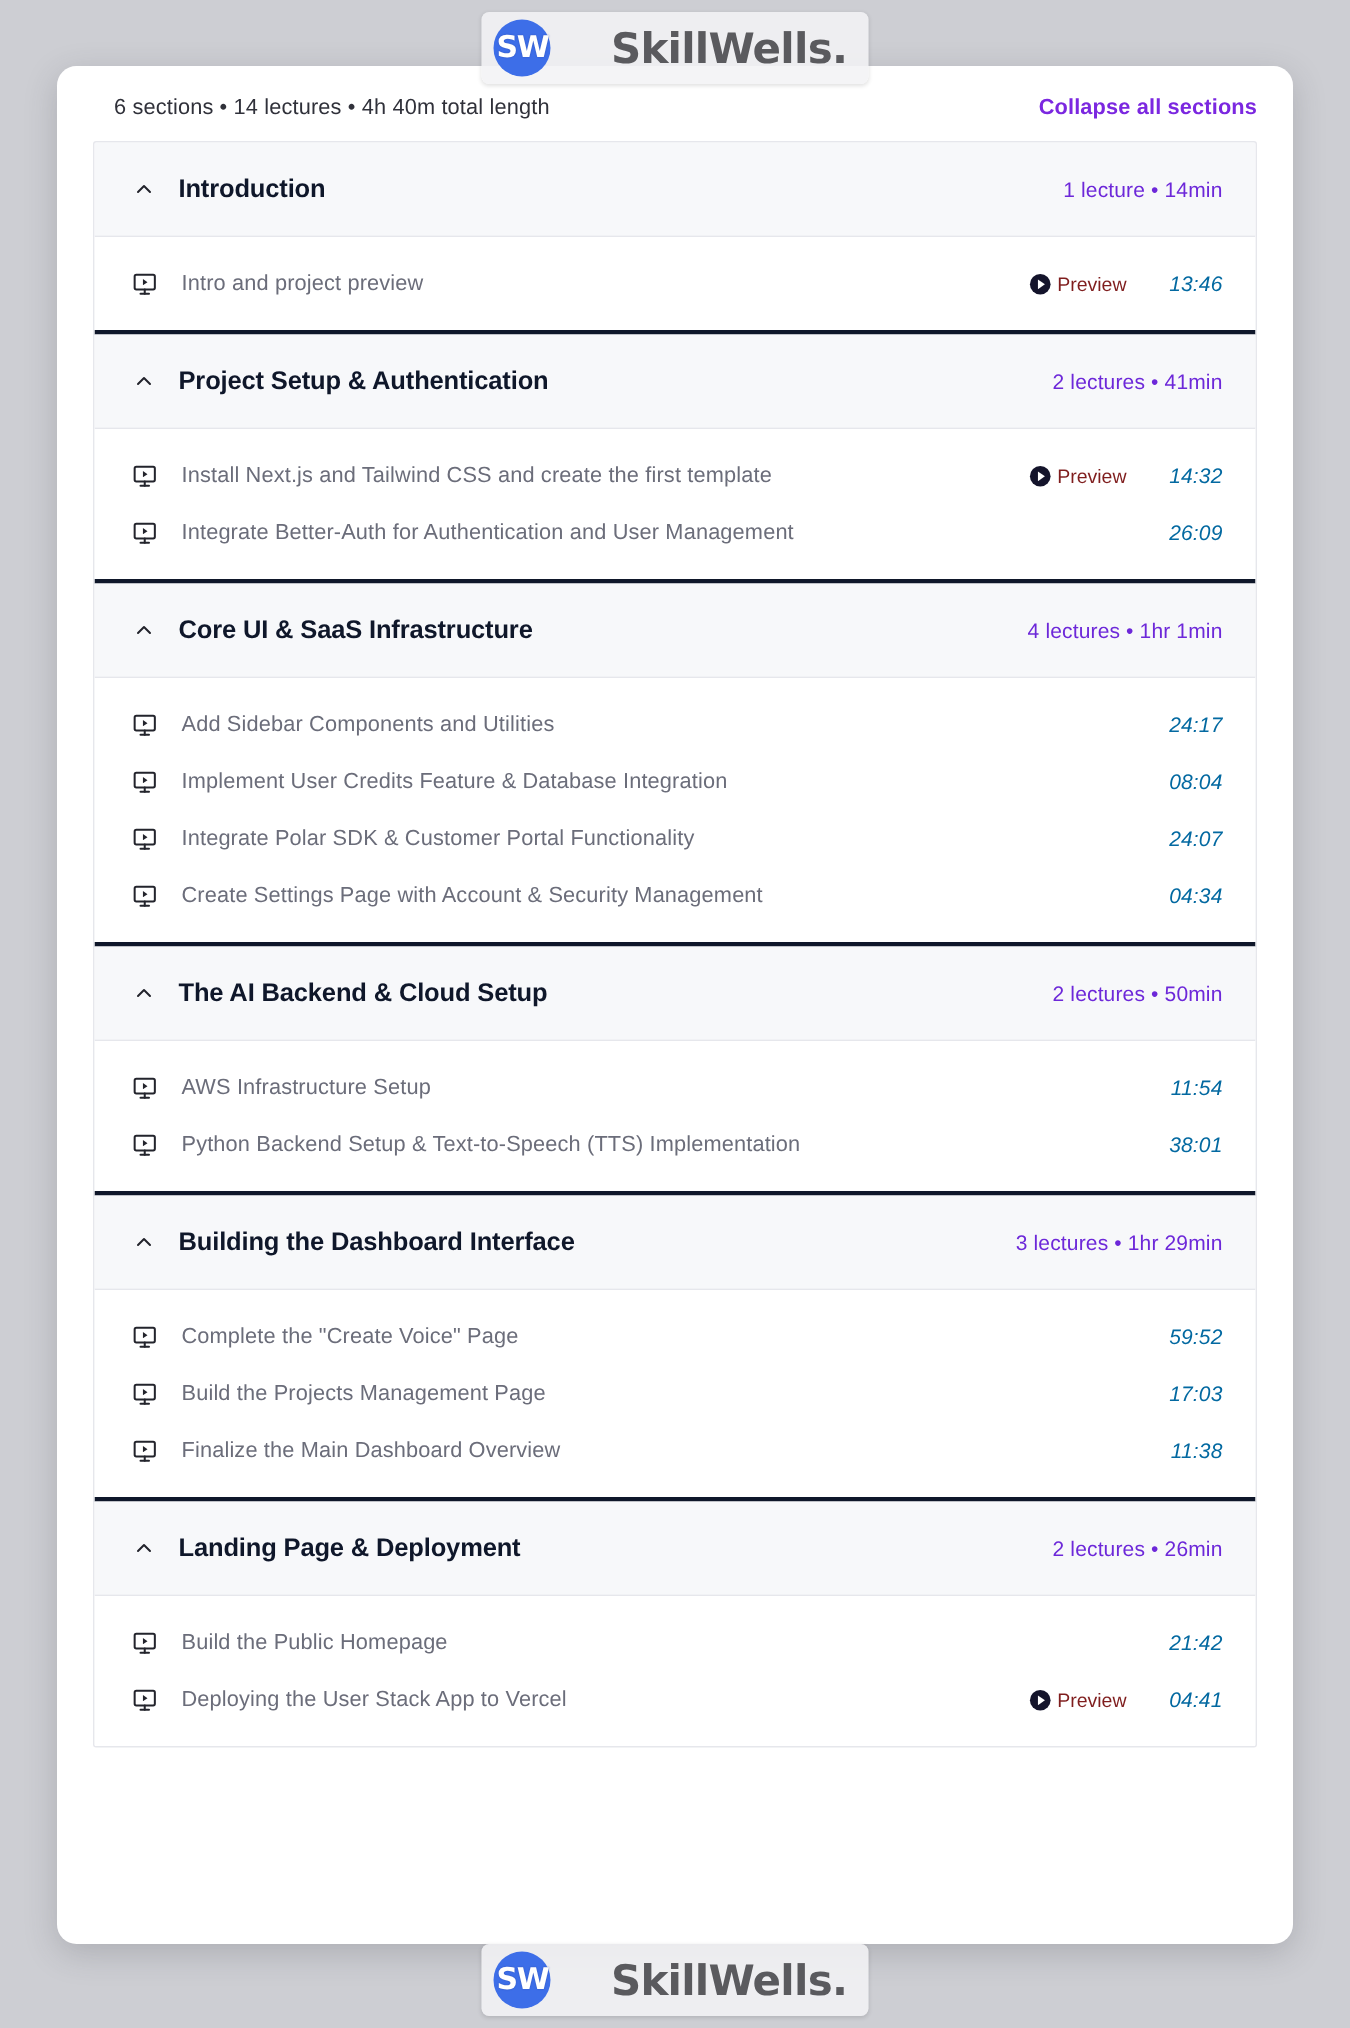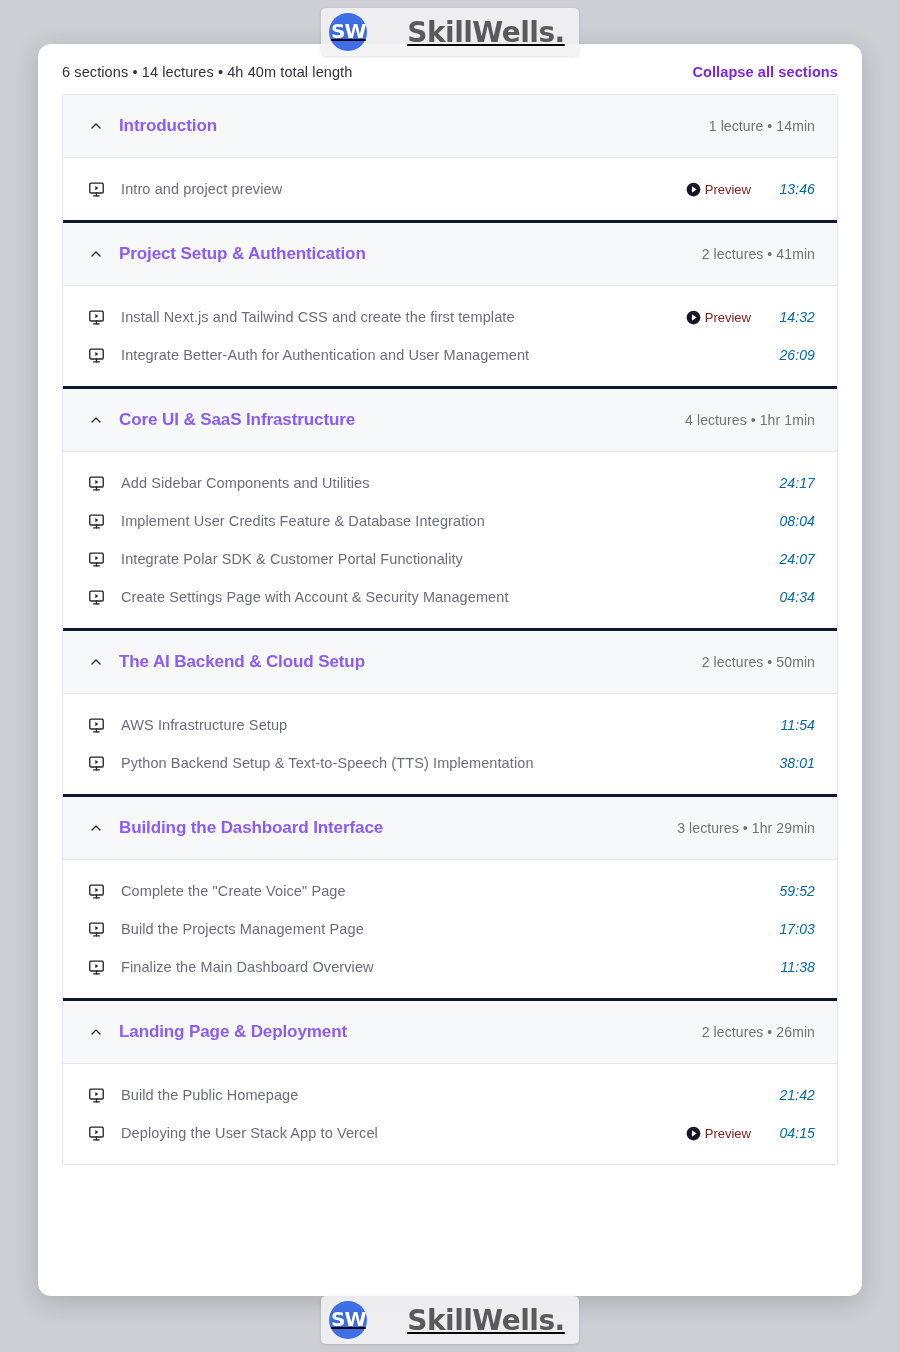--- a/index.html
+++ b/index.html
@@ -31,21 +31,20 @@
   .watermark.bottom { bottom: 8px; }
 
   .logo-plate {
     display: flex;
     align-items: center;
     gap: 4px;
     padding: 5px 14px 5px 8px;
     background: rgba(243,243,245,0.88);
     border-radius: 5px;
     box-shadow: 0 1px 3px rgba(0,0,0,0.12);
-    text-decoration: underline;
   }
   .logo-mark {
     position: relative;
     width: 38px; height: 38px;
     border-radius: 50%;
     background: #3d6ee8;
     display: flex;
     align-items: center;
     justify-content: center;
     flex: 0 0 auto;
@@ -79,21 +78,21 @@
     background: #ffffff;
     border-radius: 13px;
     box-shadow: 0 6px 22px rgba(60,60,70,0.22);
     overflow: hidden;
   }
 
   .card-top {
     display: flex;
     align-items: baseline;
     justify-content: space-between;
-    padding: 20px 24px 14px 24px;
+    padding: 20px 24px 14px 38px;
   }
   .summary-line {
     font-size: 14.5px;
     color: #30313a;
     letter-spacing: 0.1px;
   }
   .collapse-link {
     font-size: 14.5px;
     font-weight: 700;
     color: #7b27e0;
@@ -125,27 +124,27 @@
     flex: 0 0 auto;
     margin-right: 14px;
     display: flex;
     align-items: center;
     justify-content: center;
     color: #22232b;
   }
   .section-title {
     font-size: 17px;
     font-weight: 700;
-    color: #8b5cf6;
+    color: #0f172a;
     letter-spacing: -0.1px;
     flex: 1 1 auto;
   }
   .section-meta {
     font-size: 14px;
-    color: #737373;
+    color: #6d28d9;
     white-space: nowrap;
     letter-spacing: 0.1px;
   }
 
   .section-body {
     background: #ffffff;
     border-top: 1px solid #e6e7ec;
     padding: 22px 22px 22px 24px;
     display: flex;
     flex-direction: column;
@@ -482,21 +481,21 @@
             <span class="lec-title">Deploying the User Stack App to Vercel</span>
             <span class="preview-wrap">
               <span class="preview-dot">
                 <svg width="15" height="15" viewBox="0 0 24 24">
                   <circle cx="12" cy="12" r="11" fill="#14142b"></circle>
                   <polygon points="9.5 6.8 17 12 9.5 17.2" fill="#ffffff"></polygon>
                 </svg>
               </span>
               <span class="preview-text">Preview</span>
             </span>
-            <span class="lec-time">04:15</span>
+            <span class="lec-time">04:41</span>
           </div>
         </div>
       </div>
     </div>
 
 </div>
 
 <div class="watermark bottom">
   <div class="logo-plate">
     <div class="logo-mark">

